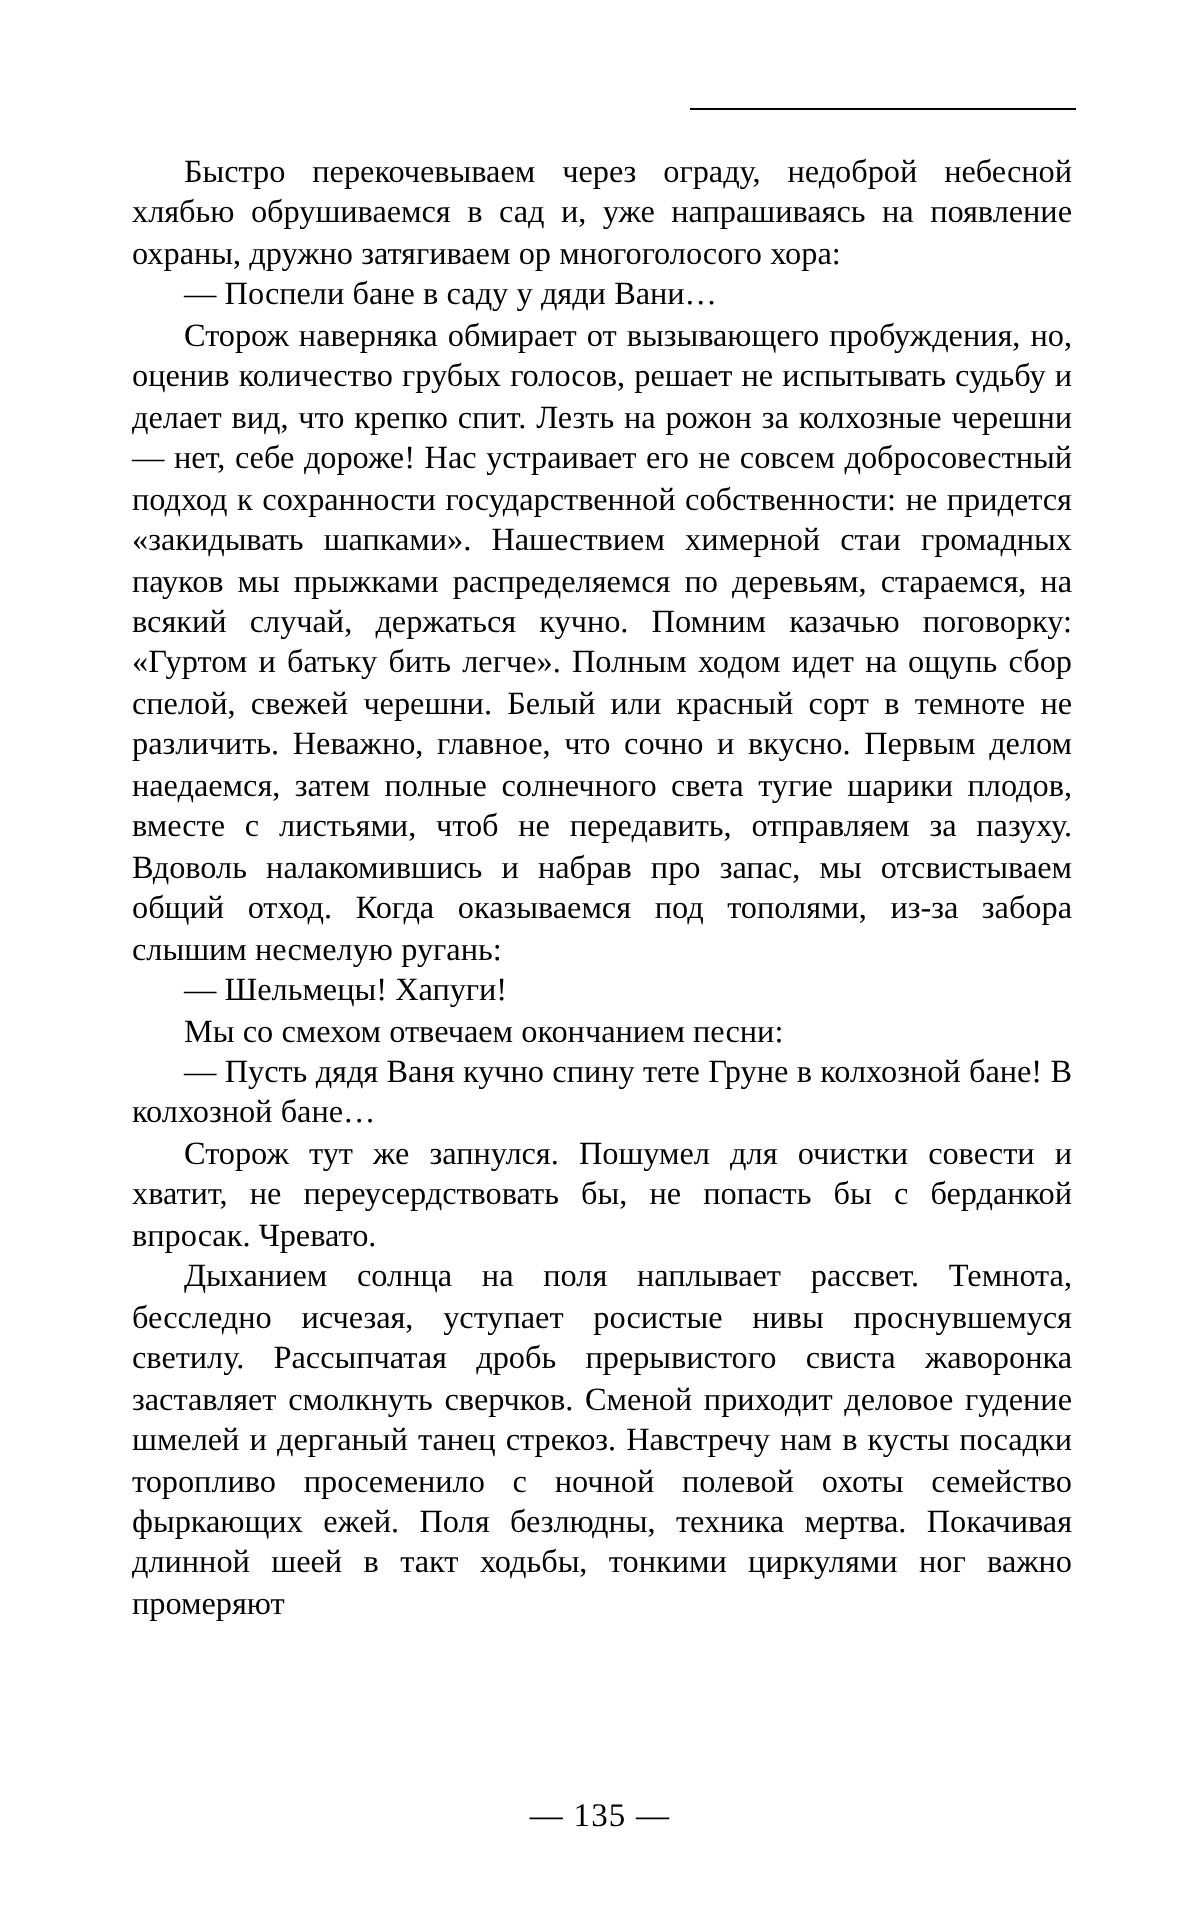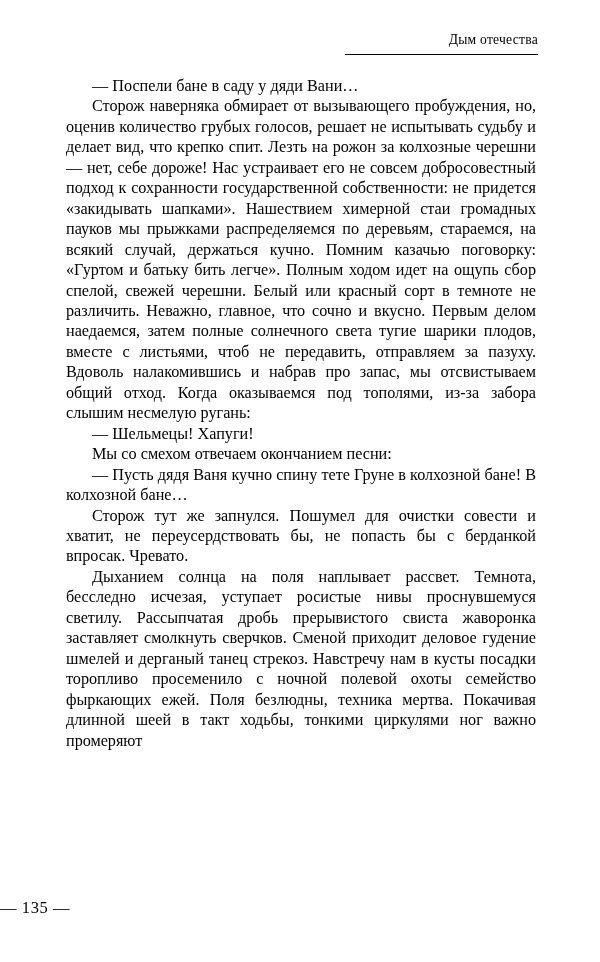--- a/index.html
+++ b/index.html
@@ -73,39 +73,40 @@
   .para + .para {
     margin-top: 0;
   }
 
   
   .folio {
     position: absolute;
     left: 0;
     right: 0;
     top: 898px;
+    text-align: center;
   }
   .folio-text {
     font-size: 16.5px;
     line-height: 20px;
     letter-spacing: 0.6px;
     color: #000000;
   }
 </style>
 </head>
 <body>
 
 <div class="page">
 
   <div class="running-head">
-    <span class="running-head-title">Дым отечества</span>
     <div class="running-head-rule"></div>
   </div>
 
   <div class="textblock">
+    <p class="para">Быстро перекочевываем через ограду, недоброй небесной хлябью обрушиваемся в сад и, уже напрашиваясь на появление охраны, дружно затягиваем ор многоголосого хора:</p>
     <p class="para dialogue">— Поспели бане в саду у дяди Вани…</p>
     <p class="para">Сторож наверняка обмирает от вызывающего пробуждения, но, оценив количество грубых голосов, решает не испытывать судьбу и делает вид, что крепко спит. Лезть на рожон за колхозные черешни — нет, себе дороже! Нас устраивает его не совсем добросовестный подход к сохранности государственной собственности: не придется «закидывать шапками». Нашествием химерной стаи громадных пауков мы прыжками распределяемся по деревьям, стараемся, на всякий случай, держаться кучно. Помним казачью поговорку: «Гуртом и батьку бить легче». Полным ходом идет на ощупь сбор спелой, свежей черешни. Белый или красный сорт в темноте не различить. Неважно, главное, что сочно и вкусно. Первым делом наедаемся, затем полные солнечного света тугие шарики плодов, вместе с листьями, чтоб не передавить, отправляем за пазуху. Вдоволь налакомившись и набрав про запас, мы отсвистываем общий отход. Когда оказываемся под тополями, из-за забора слышим несмелую ругань:</p>
     <p class="para dialogue">— Шельмецы! Хапуги!</p>
     <p class="para">Мы со смехом отвечаем окончанием песни:</p>
     <p class="para dialogue">— Пусть дядя Ваня кучно спину тете Груне в колхозной бане! В колхозной бане…</p>
     <p class="para">Сторож тут же запнулся. Пошумел для очистки совести и хватит, не переусердствовать бы, не попасть бы с берданкой впросак. Чревато.</p>
     <p class="para">Дыханием солнца на поля наплывает рассвет. Темнота, бесследно исчезая, уступает росистые нивы проснувшемуся светилу. Рассыпчатая дробь прерывистого свиста жаворонка заставляет смолкнуть сверчков. Сменой приходит деловое гудение шмелей и дерганый танец стрекоз. Навстречу нам в кусты посадки торопливо просеменило с ночной полевой охоты семейство фыркающих ежей. Поля безлюдны, техника мертва. Покачивая длинной шеей в такт ходьбы, тонкими циркулями ног важно промеряют</p>
   </div>
 
   <div class="folio">

